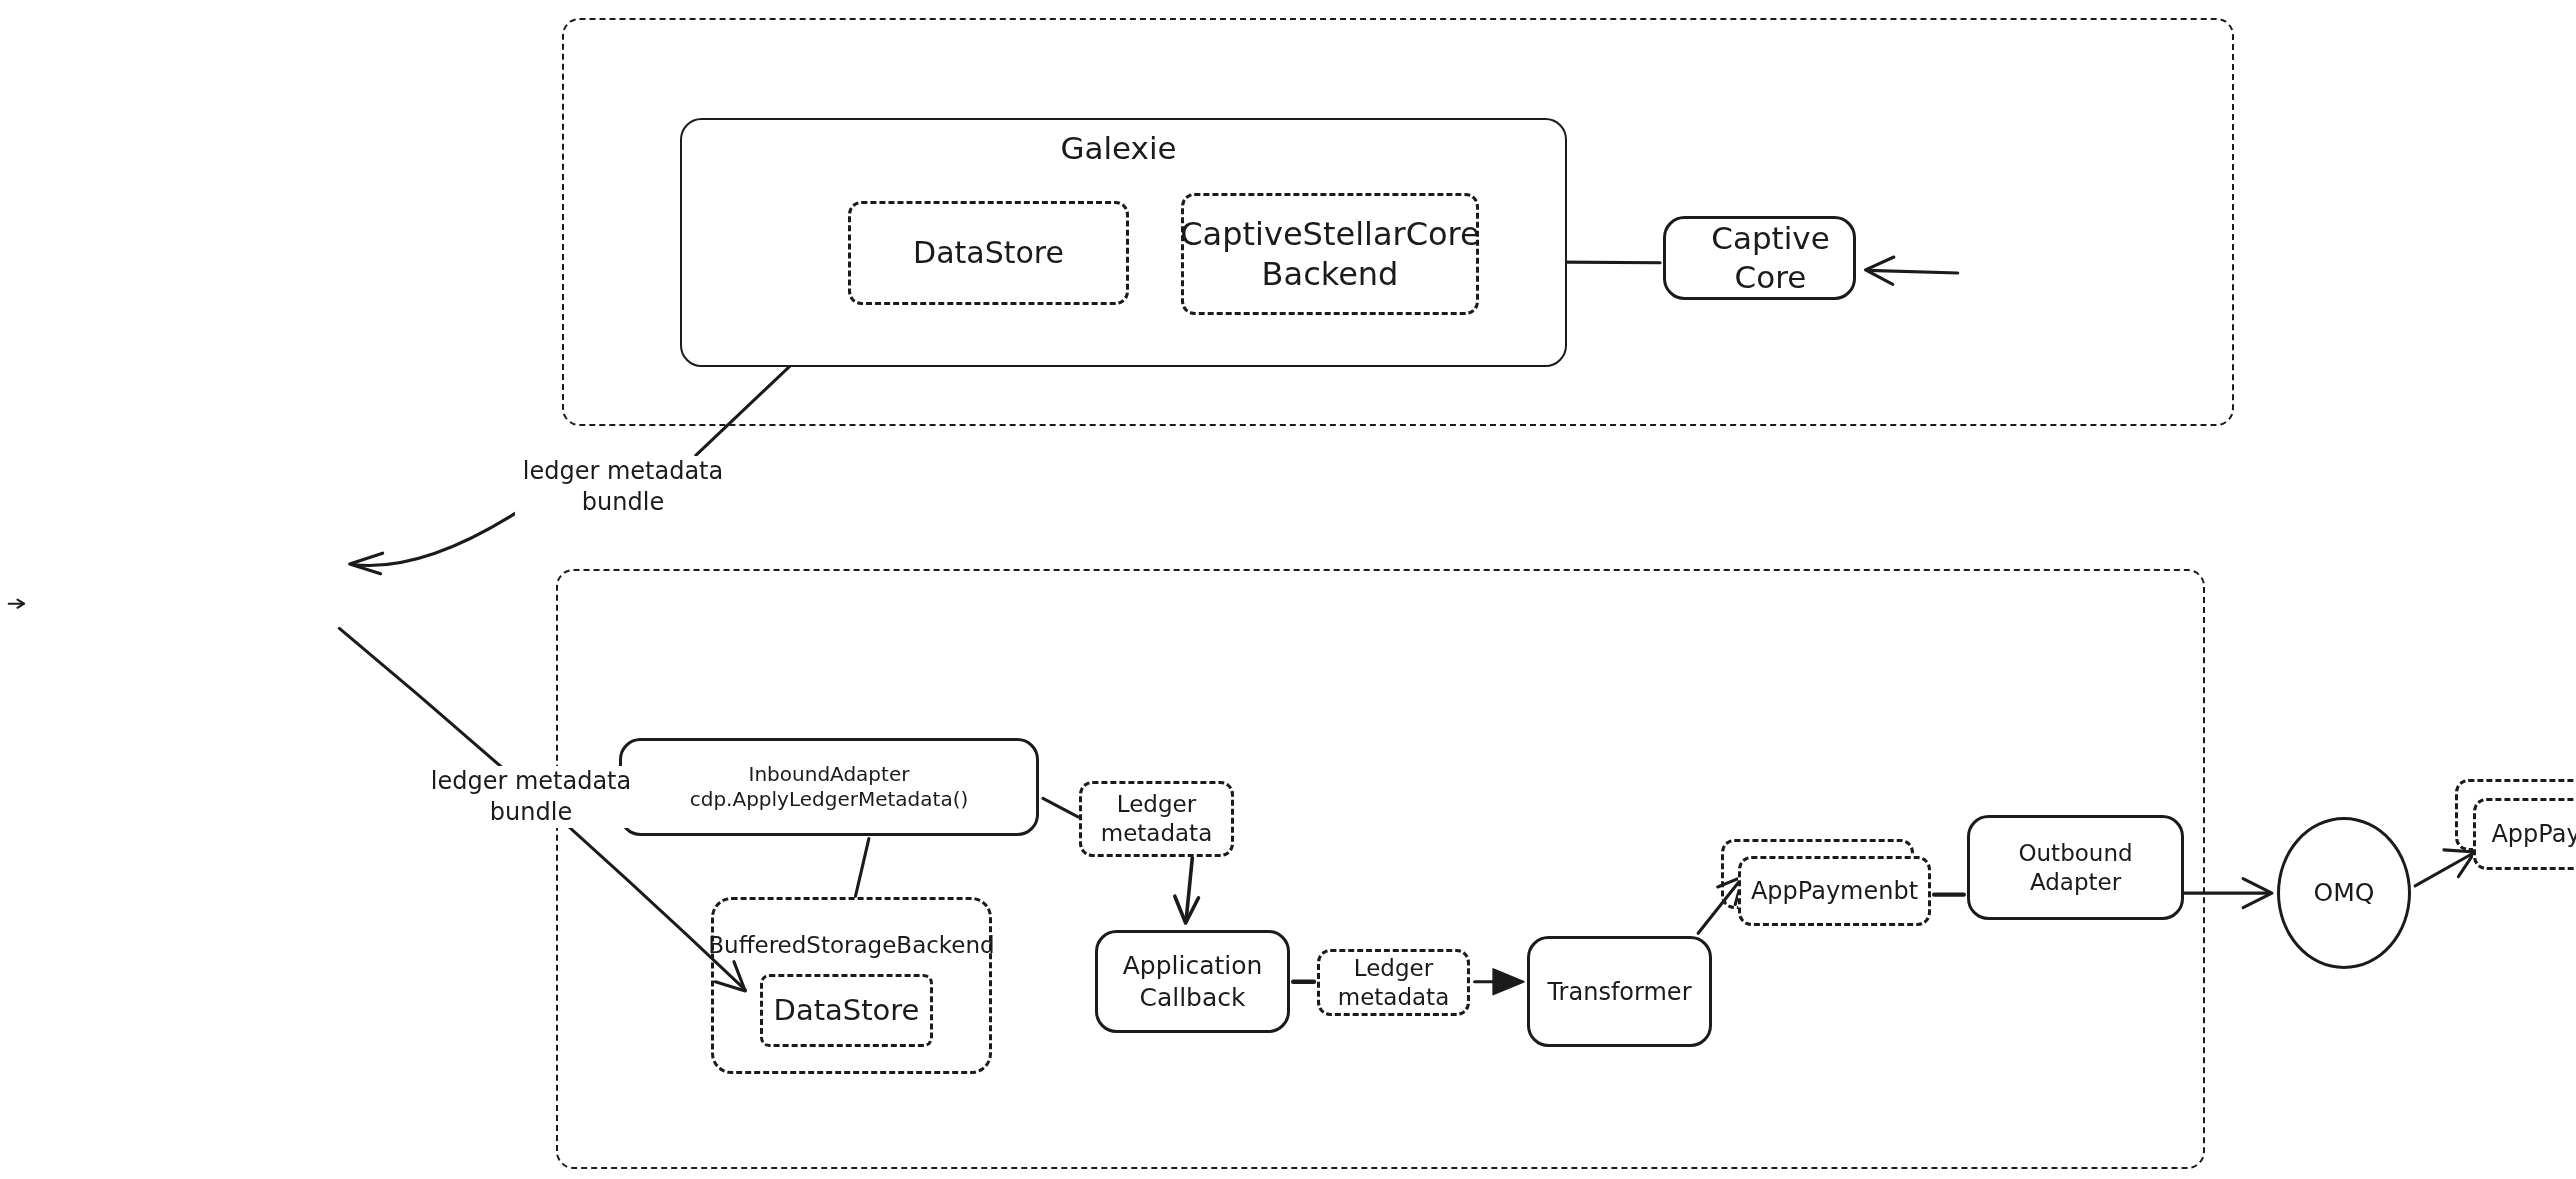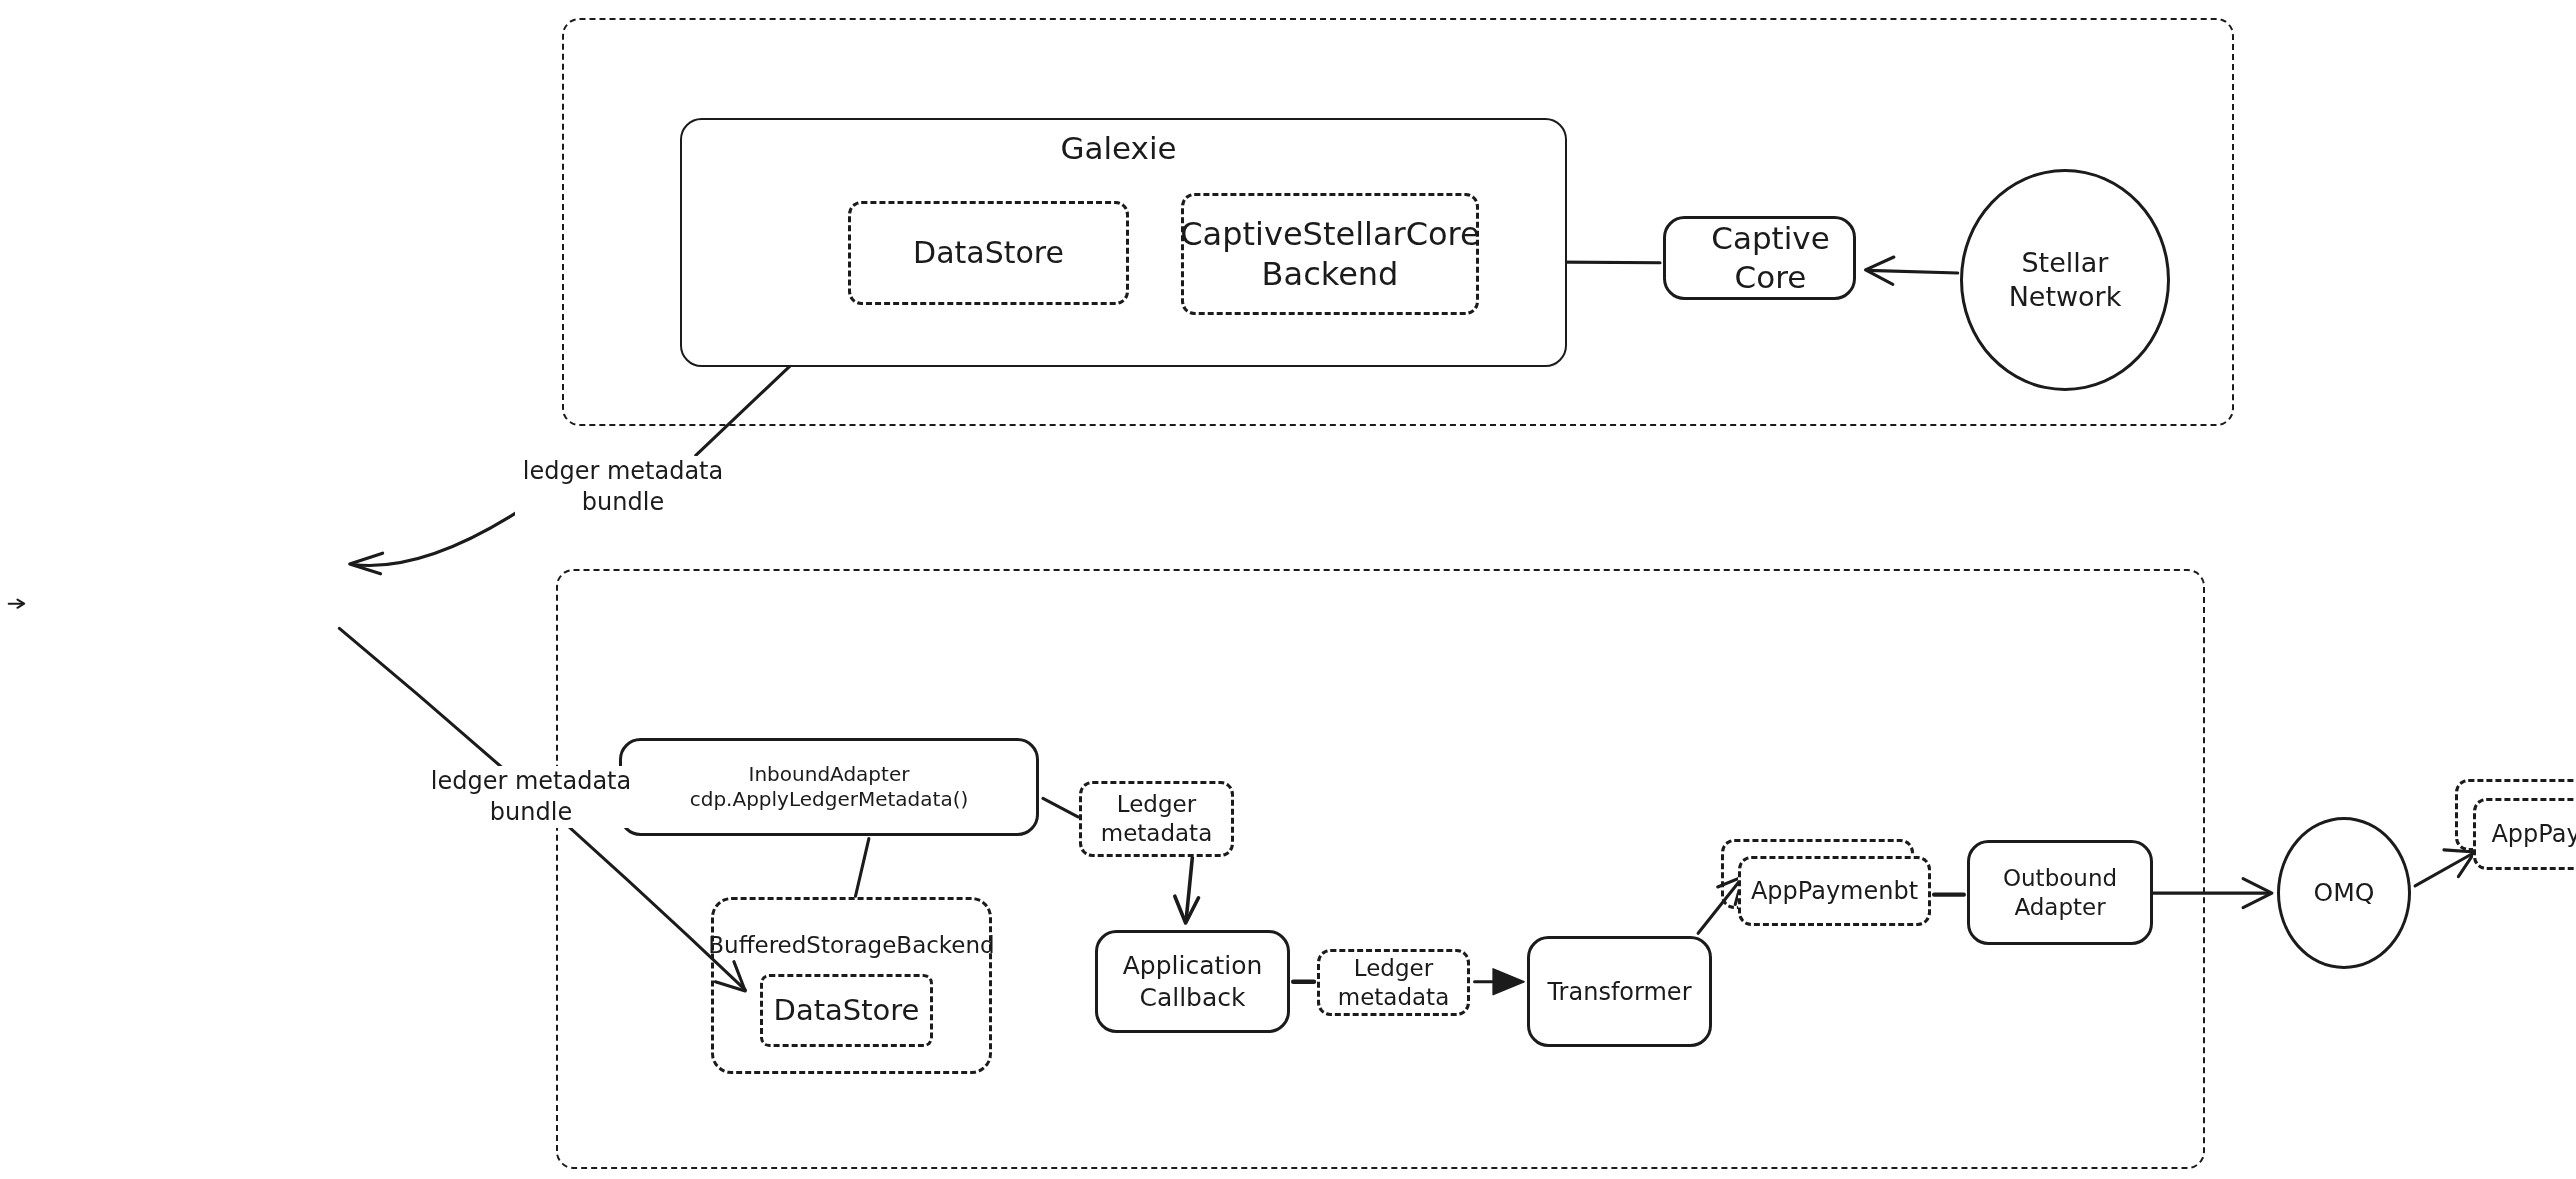--- a/index.html
+++ b/index.html
@@ -151,22 +151,20 @@
   <div class="floatlabel" style="left:964px; top:128px; width:309px; font-size:31px; background:transparent;">Galexie</div>
 
   <div class="node dashedbox whitefill" style="left:848px; top:201px; width:281px; height:104px; font-size:30px;">DataStore</div>
 
   <div class="node dashedbox whitefill" style="left:1181px; top:193px; width:298px; height:122px; font-size:32px;">CaptiveStellarCore
 Backend</div>
 
   <div class="node solidbox" style="left:1663px; top:216px; width:193px; height:84px; font-size:31px;padding-left:22px;">Captive
 Core</div>
 
-  <div class="node ellipse" style="left:1960px; top:169px; width:210px; height:222px; font-size:27px;">Stellar
-Network</div>
 
 
   <div class="floatlabel" style="left:515px; top:456px; width:216px; font-size:24px;">ledger metadata
 bundle</div>
 
   <div class="floatlabel" style="left:423px; top:766px; width:216px; font-size:24px;">ledger metadata
 bundle</div>
 
   <div class="node container" style="left:556px; top:569px; width:1649px; height:600px;"></div>
 
@@ -185,21 +183,21 @@
 Callback</div>
 
   <div class="node dashedbox whitefill" style="left:1317px; top:949px; width:153px; height:67px; font-size:23px;">Ledger
 metadata</div>
 
   <div class="node solidbox" style="left:1527px; top:936px; width:185px; height:111px; font-size:24px;">Transformer</div>
 
   <div class="node dashedbox" style="left:1721px; top:839px; width:193px; height:70px;"></div>
   <div class="node dashedbox whitefill" style="left:1738px; top:856px; width:193px; height:70px; font-size:24px;">AppPaymenbt</div>
 
-  <div class="node solidbox" style="left:1967px; top:840px; width:186px; height:105px; font-size:23px;">Outbound
+  <div class="node solidbox" style="left:1967px; top:815px; width:217px; height:105px; font-size:23px;">Outbound
 Adapter</div>
 
   <div class="node ellipse" style="left:2277px; top:817px; width:134px; height:152px; font-size:25px;">OMQ</div>
 
   <div class="node dashedbox" style="left:2455px; top:779px; width:204px; height:72px;"></div>
   <div class="node dashedbox whitefill" style="left:2473px; top:798px; width:204px; height:72px; font-size:24px;">AppPaymenbt</div>
 
 </div>
 
 

